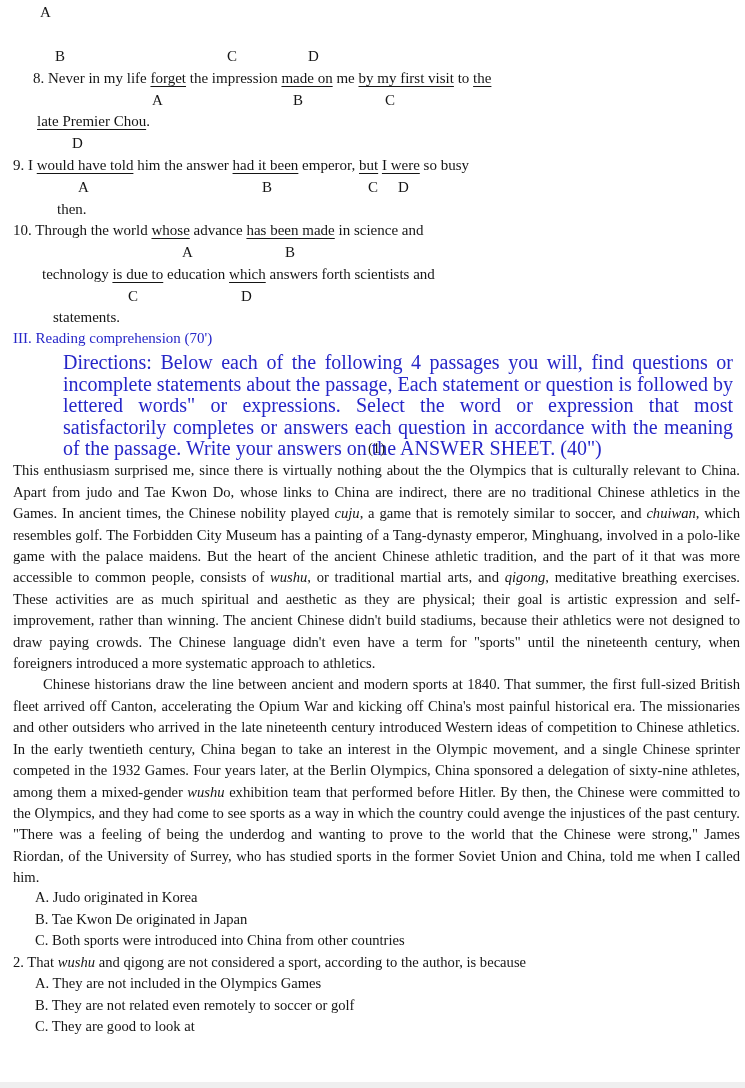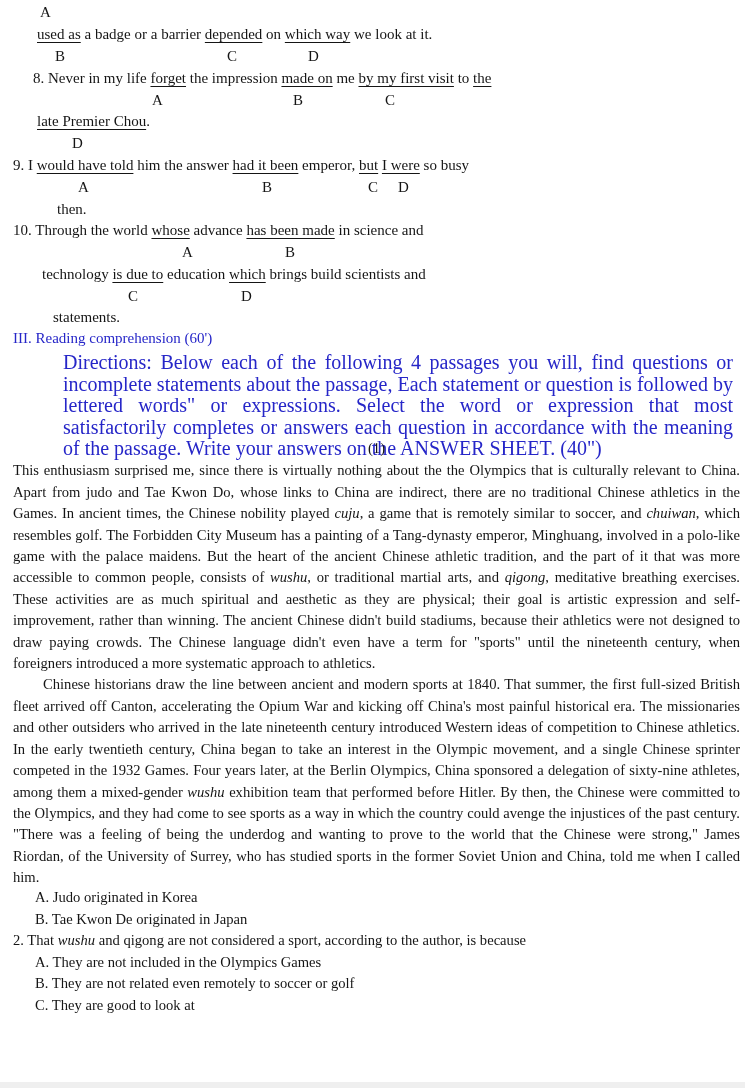--- a/index.html
+++ b/index.html
@@ -56,21 +56,20 @@
     background: #efefef;
   }
 </style>
 </head>
 <body>
 
 <div id="page">
 
   <div class="abs" style="left:40px; top:4px;">A</div>
 
-  <div class="abs" style="left:37px; top:26px;"><span class="u">used as</span><span> a badge or a barrier </span><span class="u">depended</span><span> on </span><span class="u">which way</span><span> we look at it.</span></div>
 
   <div class="letters-row" style="top:48px;">
     <span style="left:55px;">B</span>
     <span style="left:227px;">C</span>
     <span style="left:308px;">D</span>
   </div>
 
   <div class="abs" style="left:13px; top:70px;margin-left:20px;"><span>8. Never in my life </span><span class="u">forget</span><span> the impression </span><span class="u">made on</span><span> me </span><span class="u">by my first visit</span><span> to </span><span class="u">the</span></div>
 
   <div class="letters-row" style="top:92px;">
@@ -96,42 +95,43 @@
 
   <div class="abs" style="left:57px; top:201px;">then.</div>
 
   <div class="abs" style="left:13px; top:222px;"><span>10. Through the world </span><span class="u">whose</span><span> advance </span><span class="u">has been made</span><span> in science and</span></div>
 
   <div class="letters-row" style="top:244px;">
     <span style="left:182px;">A</span>
     <span style="left:285px;">B</span>
   </div>
 
-  <div class="abs" style="left:42px; top:266px;"><span>technology </span><span class="u">is due to</span><span> education </span><span class="u">which</span><span> brings build scientists and</span></div>
+  <div class="abs" style="left:42px; top:266px;"><span>technology </span><span class="u">is due to</span><span> education </span><span class="u">which</span><span> answers forth scientists and</span></div>
 
   <div class="letters-row" style="top:288px;">
     <span style="left:128px;">C</span>
     <span style="left:241px;">D</span>
   </div>
 
   <div class="abs" style="left:53px; top:309px;">statements.</div>
 
-  <div class="abs blue" style="left:13px; top:330px;">III. Reading comprehension (60')</div>
+  <div class="abs blue" style="left:13px; top:330px;">III. Reading comprehension (70')</div>
 
   <div id="directions-text" class="blue">Directions: Below each of the following 4 passages you will, find questions or incomplete statements about the passage, Each statement or question is followed by lettered words" or expressions. Select the word or expression that most satisfactorily completes or answers each question in accordance with the meaning of the passage. Write your answers on the ANSWER SHEET. (40")</div>
 
   <div id="passage-block">
     <p id="passage-number">(1)</p>
     <p class="para"><span>This enthusiasm surprised me, since there is virtually nothing about the the Olympics that is culturally relevant to China. Apart from judo and Tae Kwon Do, whose links to China are indirect, there are no traditional Chinese athletics in the Games. In ancient times, the Chinese nobility played </span><span class="it">cuju</span><span>, a game that is remotely similar to soccer, and </span><span class="it">chuiwan</span><span>, which resembles golf. The Forbidden City Museum has a painting of a Tang-dynasty emperor, Minghuang, involved in a polo-like game with the palace maidens. But the heart of the ancient Chinese athletic tradition, and the part of it that was more accessible to common people, consists of </span><span class="it">wushu</span><span>, or traditional martial arts, and </span><span class="it">qigong</span><span>, meditative breathing exercises. These activities are as much spiritual and aesthetic as they are physical; their goal is artistic expression and self-improvement, rather than winning. The ancient Chinese didn't build stadiums, because their athletics were not designed to draw paying crowds. The Chinese language didn't even have a term for "sports" until the nineteenth century, when foreigners introduced a more systematic approach to athletics.</span></p>
     <p class="para indent"><span>Chinese historians draw the line between ancient and modern sports at 1840. That summer, the first full-sized British fleet arrived off Canton, accelerating the Opium War and kicking off China's most painful historical era. The missionaries and other outsiders who arrived in the late nineteenth century introduced Western ideas of competition to Chinese athletics. In the early twentieth century, China began to take an interest in the Olympic movement, and a single Chinese sprinter competed in the 1932 Games. Four years later, at the Berlin Olympics, China sponsored a delegation of sixty-nine athletes, among them a mixed-gender </span><span class="it">wushu</span><span> exhibition team that performed before Hitler. By then, the Chinese were committed to the Olympics, and they had come to see sports as a way in which the country could avenge the injustices of the past century. "There was a feeling of being the underdog and wanting to prove to the world that the Chinese were strong," James Riordan, of the University of Surrey, who has studied sports in the former Soviet Union and China, told me when I called him.</span></p>
   </div>
 
   <div id="questions-block">
     <p class="q-option">A. Judo originated in Korea</p>
     <p class="q-option">B. Tae Kwon De originated in Japan</p>
+    <p class="q-option">C. Both sports were introduced into China from other countries</p>
     <p class="q-stem"><span>2. That </span><span class="it">wushu</span><span> and qigong are not considered a sport, according to the author, is because</span></p>
     <p class="q-option">A. They are not included in the Olympics Games</p>
     <p class="q-option">B. They are not related even remotely to soccer or golf</p>
     <p class="q-option">C. They are good to look at</p>
   </div>
 
   <div id="bottom-strip"></div>
 
 </div>
 

